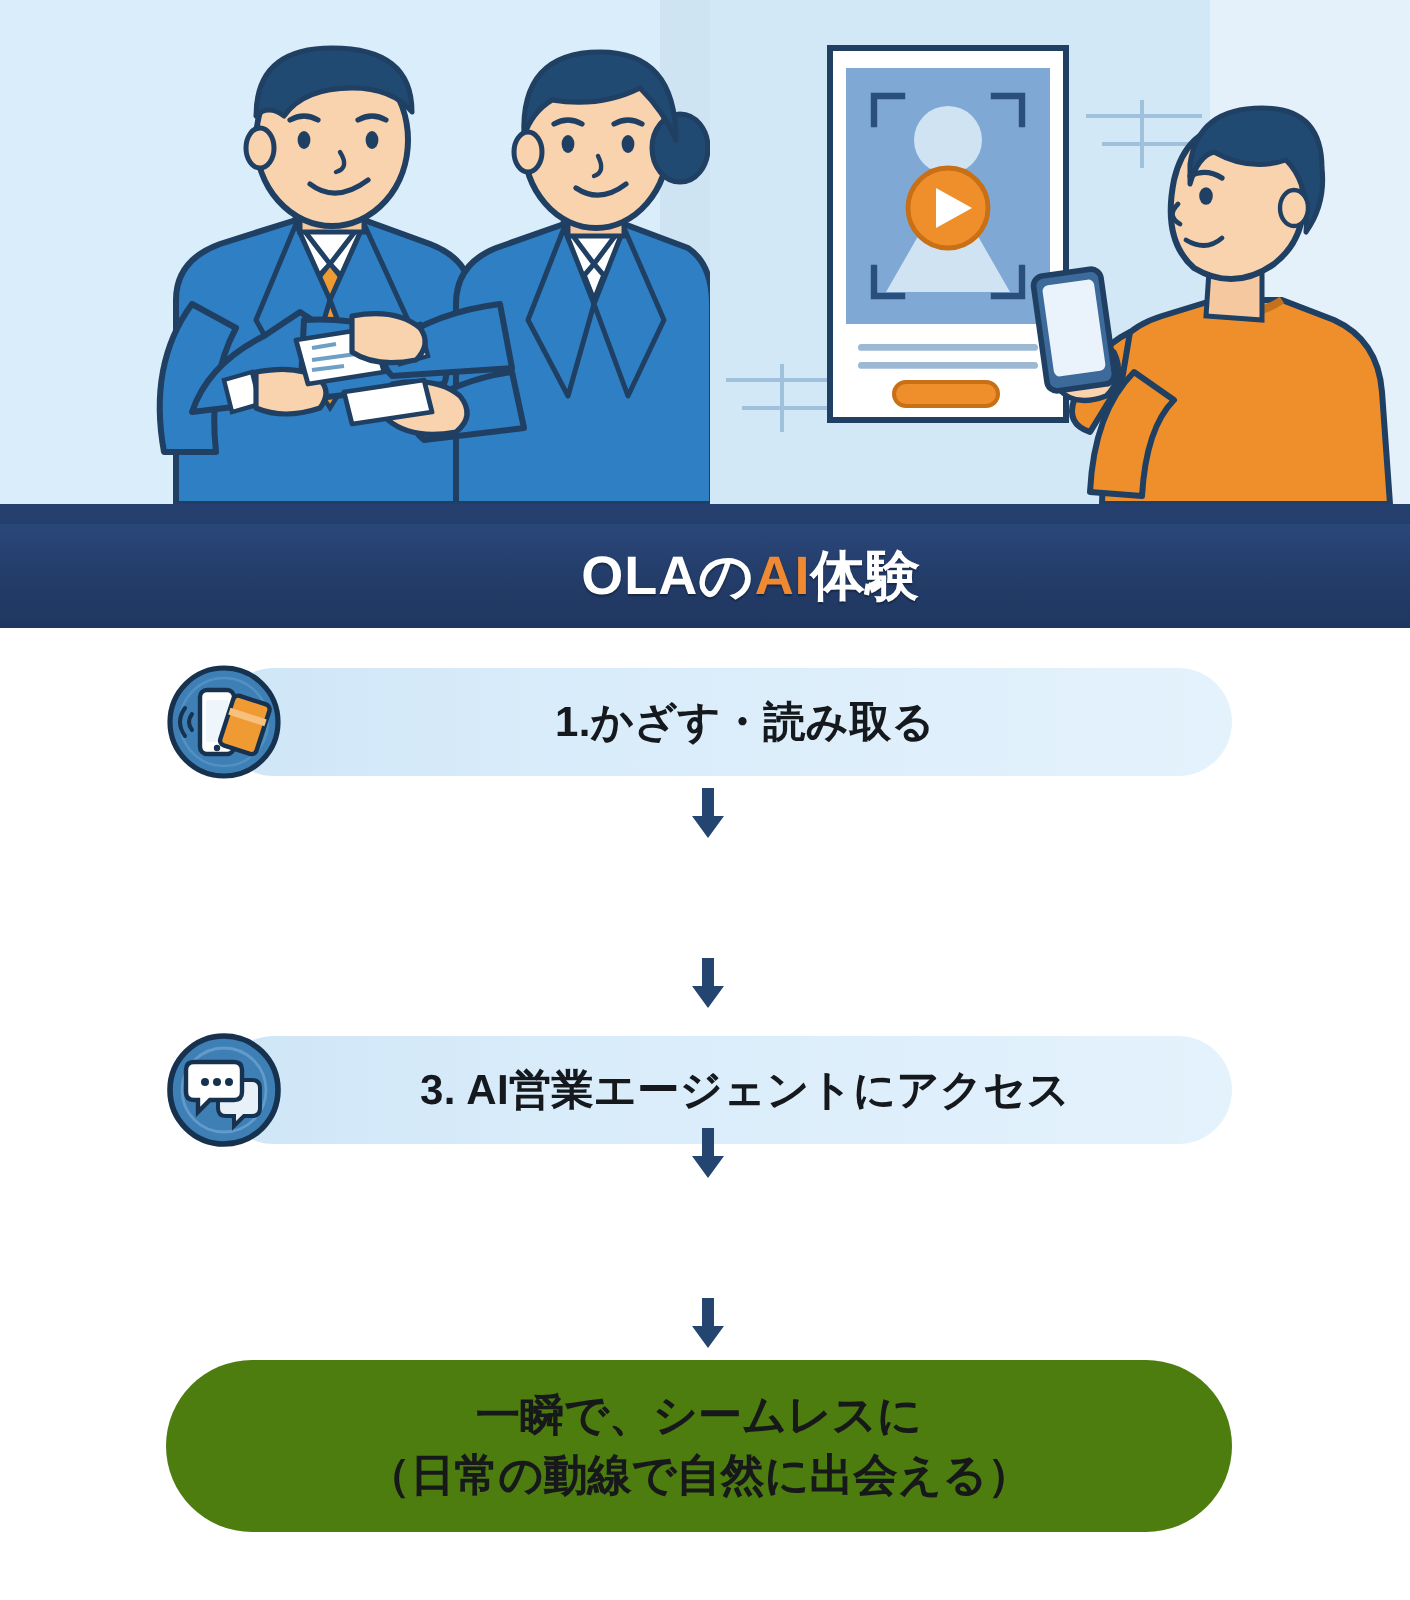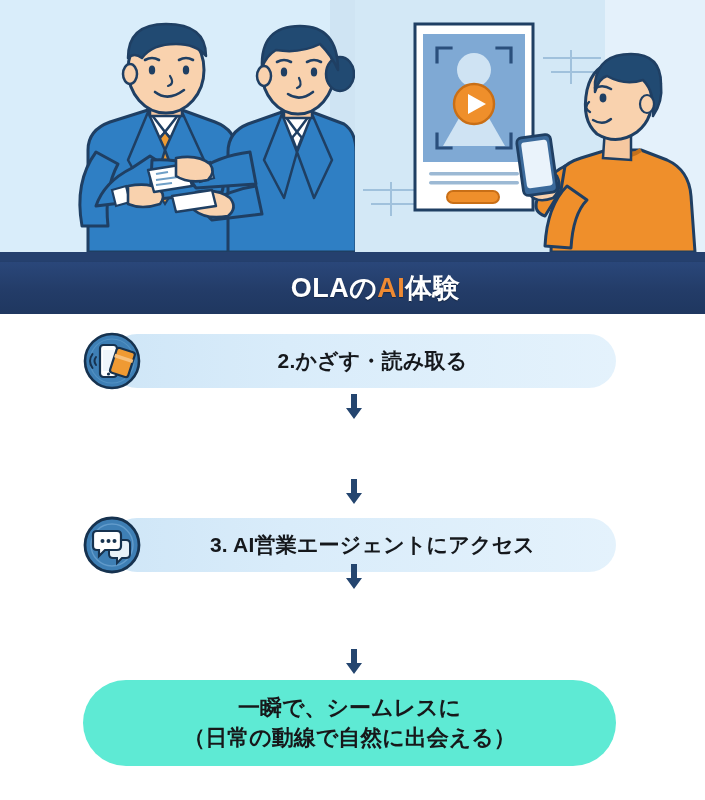--- a/index.html
+++ b/index.html
@@ -61,21 +61,21 @@
   .step-icon {
     position: absolute; left: 0; top: -2px; width: 58px; height: 58px; z-index: 3;
   }
   .arrow {
     position: absolute; left: 343px; width: 22px; height: 26px;
   }
 
   
   .outcome {
     position: absolute; left: 83px; top: 366px; width: 533px; height: 86px;
-    background: #5eead4; border-radius: 43px;
+    background: #4d7c0f; border-radius: 43px;
     display: flex; flex-direction: column; align-items: center; justify-content: center;
   }
   .outcome-line {
     font-size: 22px; font-weight: 700; color: #17181a; line-height: 1.35;
     white-space: nowrap;
   }
 </style>
 </head>
 <body>
 
@@ -256,21 +256,21 @@
           <g stroke="#16324f" stroke-width="2" fill="none" stroke-linecap="round">
             <path d="M13 25 q-3 4 0 8"></path>
             <path d="M9.5 22 q-5 7 0 14"></path>
           </g>
           <g transform="rotate(18 38 30)">
             <rect x="30" y="17" width="19" height="26" rx="2.6" fill="#ef9a33" stroke="#16324f" stroke-width="2.2"></rect>
             <rect x="30" y="24" width="19" height="3.6" fill="#f7c07c"></rect>
           </g>
         </svg>
       </div>
-      <div class="step-label">2.かざす・読み取る</div>
+      <div class="step-label">1.かざす・読み取る</div>
     </div>
     <div class="arrow" style="top:80px;">
       <svg width="22" height="26" viewBox="0 0 22 26">
         <path d="M8 0 h6 v14 h5 L11 25 L3 14 h5 Z" fill="#24456f"></path>
       </svg>
     </div>
 
     <div class="arrow" style="top:165px;">
       <svg width="22" height="26" viewBox="0 0 22 26">
         <path d="M8 0 h6 v14 h5 L11 25 L3 14 h5 Z" fill="#24456f"></path>

